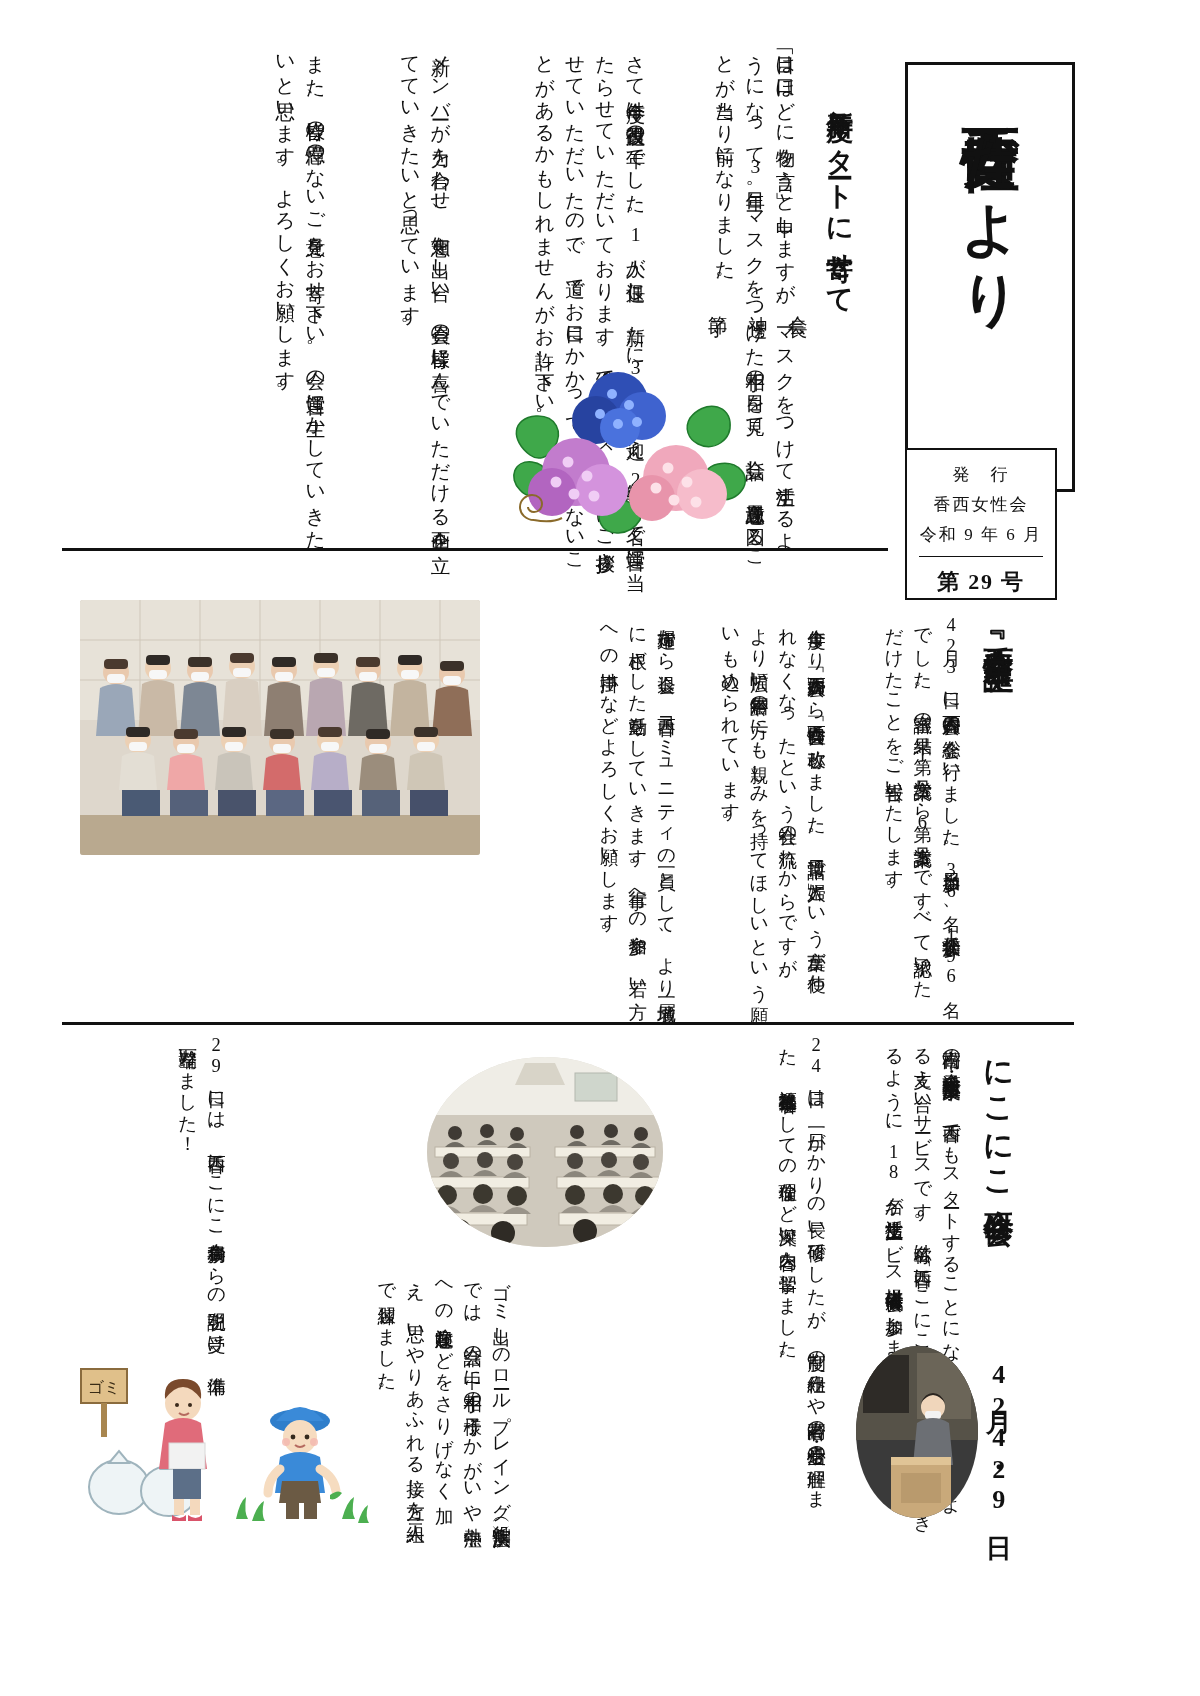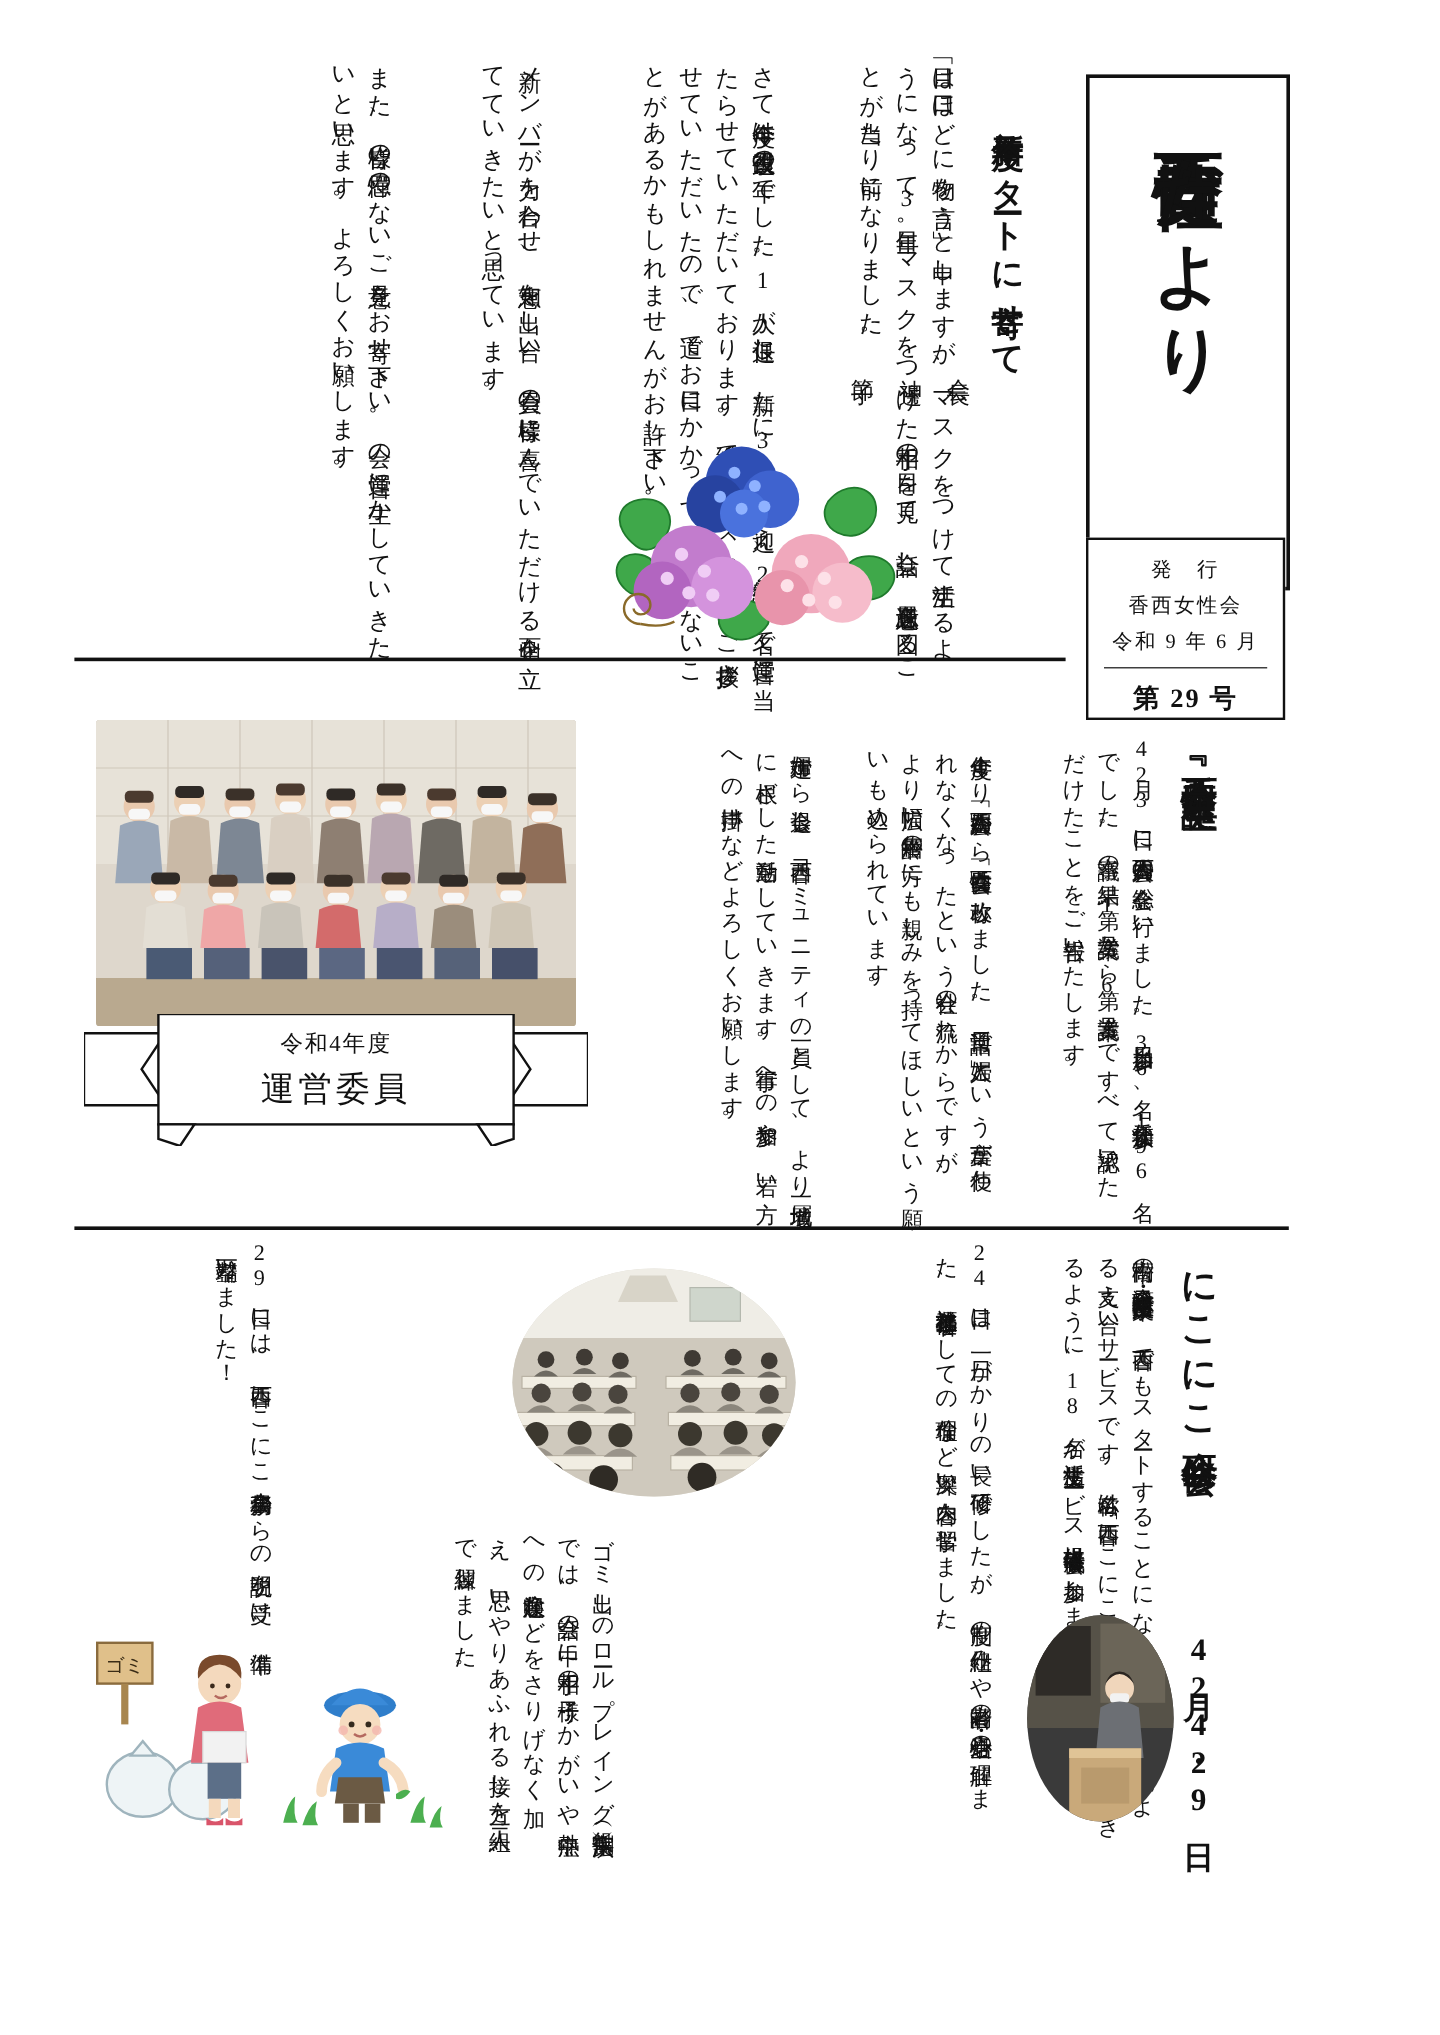--- a/index.html
+++ b/index.html
@@ -48,21 +48,21 @@
     font-weight: bold;
     letter-spacing: 0.06em;
     margin-top: 14px;
     font-family: "Liberation Serif", "DejaVu Serif", serif;
   }
 
   .pubbox {
     position: absolute;
     left: 905px;
     top: 448px;
-    width: 166px;
+    width: 152px;
     height: 152px;
     border: 2px solid #111;
     box-sizing: border-box;
     padding-top: 10px;
     text-align: center;
     background: #fff;
   }
   .pubbox div {
     font-size: 17px;
     line-height: 1.75;
@@ -488,31 +488,20 @@
           <circle cx="346" cy="140" r="13" fill="#ecd0b4"></circle>
             <rect x="334" y="127" width="24" height="10" rx="4" fill="#3b3129"></rect>
           <rect x="337" y="142" width="18" height="9" rx="4" fill="#f7f7f7"></rect>
           <path d="M330 156 q16 -8 32 0 l3 34 h-38z" fill="#cfc6b6"></path>
           <rect x="330" y="190" width="38" height="26" fill="#46506a"></rect>
         </g>
       </g>
     </svg>
   </div>
 
-  <div class="ribbon">
-    <svg viewBox="0 0 420 110" width="420" height="110" aria-hidden="true">
-      <polygon points="0,16 68,16 48,46 68,76 0,76" fill="#fff" stroke="#111" stroke-width="2"></polygon>
-      <polygon points="352,16 420,16 420,76 352,76 372,46" fill="#fff" stroke="#111" stroke-width="2"></polygon>
-      <rect x="62" y="0" width="296" height="92" fill="#fff" stroke="#111" stroke-width="2"></rect>
-      <polygon points="62,92 92,92 80,110 62,104" fill="#fff" stroke="#111" stroke-width="2"></polygon>
-      <polygon points="358,92 328,92 340,110 358,104" fill="#fff" stroke="#111" stroke-width="2"></polygon>
-    </svg>
-    <div class="rib-text-top">令和4年度</div>
-    <div class="rib-text-main">運営委員</div>
-  </div>
 
   <div class="hr-thick" style="left:62px; top:1022px; width:1012px;"></div>
 
   <div class="vt a3-heading">にこにこ会研修会</div>
   <div class="vt a3-date">4月24・29日</div>
 
   <div class="a3-cols-right">
     <div class="vt col" style="width:135px;">高松市の介護予防・日常生活支援事業が、香西でもスタートすることになりました。地域住民による支え合いサービスです。名称は「香西にこにこ会」。香西女性会からもお手伝いできるように、18名が生活支援サービス提供者養成研修会に参加しました。</div>
     <div class="vt col" style="width:125px;">24日は、一日がかりの長い研修でしたが、制度の仕組みや高齢者の心身・生活の理解、また、福祉業務従事者としての倫理など奥深い内容を学習しました。</div>
   </div>

